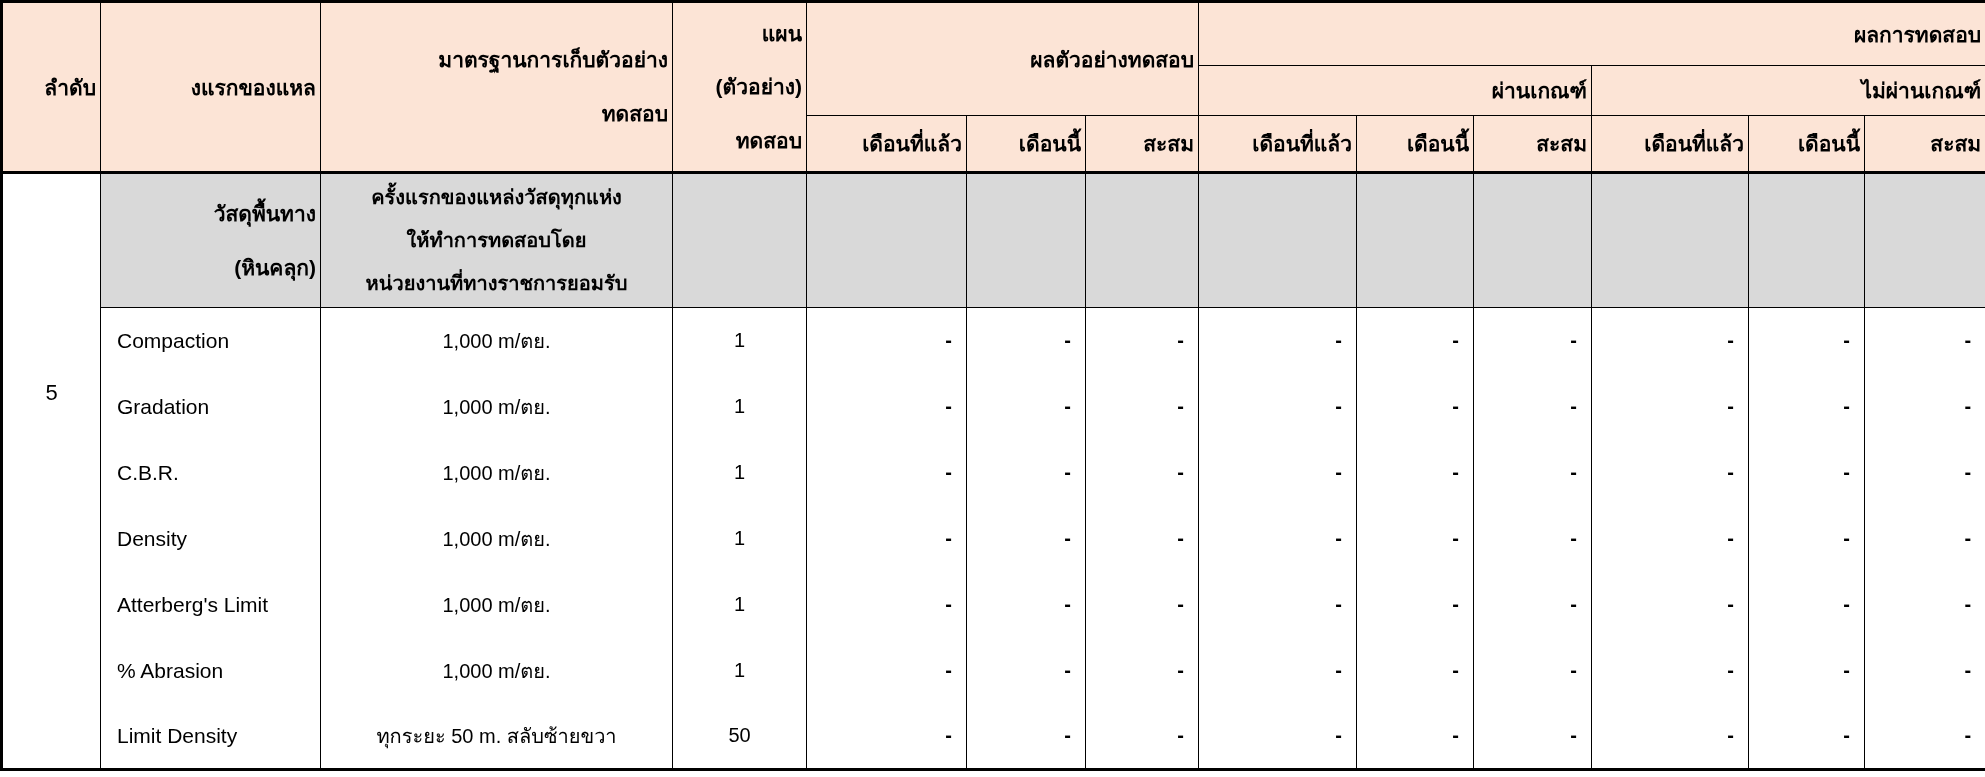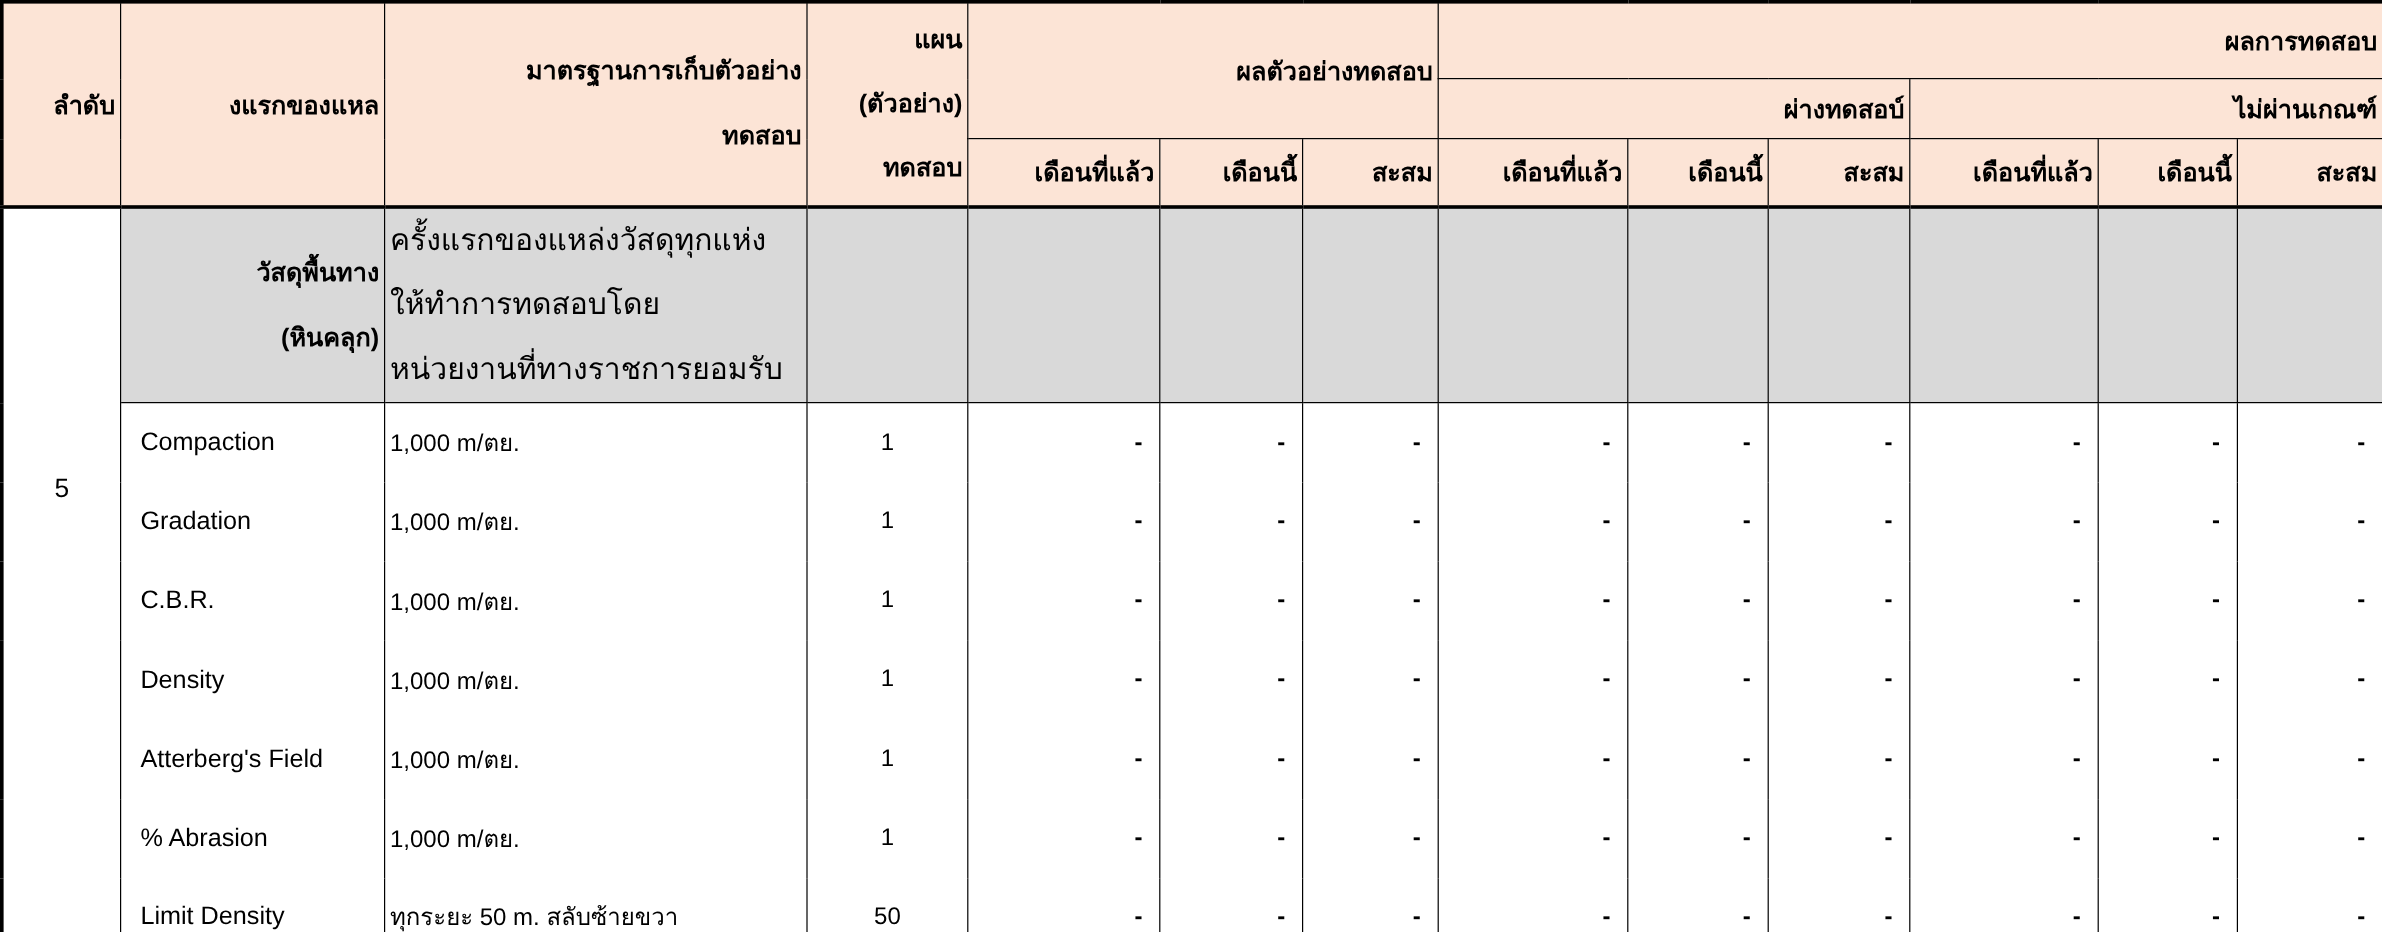--- a/index.html
+++ b/index.html
@@ -54,28 +54,29 @@
   }
   td.order-cell .order-num{position:relative;top:-78px;}
   td.material-cell{
     text-align:right;
     font-weight:bold;
     white-space:pre-line;
     line-height:2.55;
     font-size:21px;
   }
   td.material-std-cell{
-    text-align:left;
+    text-align:center;
     white-space:pre-line;
     line-height:2.15;
-    font-size:25px;
+    font-size:20px;
+    font-weight:bold;
   }
   tbody tr.data-row{height:66px;}
   td.c-name{text-align:left;padding-left:16px;font-size:21px;}
-  td.c-std{}
+  td.c-std{text-align:center;}
   td.c-plan{text-align:center;}
   td.c-val{text-align:right;padding-right:14px;font-weight:bold;}
 </style>
 </head>
 <body>
 
 <table class="report">
   <colgroup>
     <col style="width:99px">
       <col style="width:220px">
@@ -97,21 +98,21 @@
       <th rowspan="3" class="span-bottom">งแรกของแหล</th>
       <th rowspan="3" class="span-bottom lh-wide">มาตรฐานการเก็บตัวอย่าง
 ทดสอบ</th>
       <th rowspan="3" class="span-bottom lh-wide">แผน
 (ตัวอย่าง)
 ทดสอบ</th>
       <th colspan="3" rowspan="2">ผลตัวอย่างทดสอบ</th>
       <th colspan="6">ผลการทดสอบ</th>
     </tr>
     <tr class="hrow-2">
-      <th colspan="3">ผ่างทดสอบ์</th>
+      <th colspan="3">ผ่านเกณฑ์</th>
       <th colspan="3">ไม่ผ่านเกณฑ์</th>
     </tr>
     <tr class="hrow-3">
       <th class="span-bottom">เดือนที่แล้ว</th>
       <th class="span-bottom">เดือนนี้</th>
       <th class="span-bottom">สะสม</th>
       <th class="span-bottom">เดือนที่แล้ว</th>
       <th class="span-bottom">เดือนนี้</th>
       <th class="span-bottom">สะสม</th>
       <th class="span-bottom">เดือนที่แล้ว</th>
@@ -195,21 +196,21 @@
     <td class="c-val">-</td>
     <td class="c-val">-</td>
     <td class="c-val">-</td>
     <td class="c-val">-</td>
     <td class="c-val">-</td>
     <td class="c-val">-</td>
     <td class="c-val">-</td>
   </tr>
 
   <tr class="data-row">
-    <td class="c-name">Atterberg's Field</td>
+    <td class="c-name">Atterberg's Limit</td>
     <td class="c-std">1,000 m/ตย.</td>
     <td class="c-plan">1</td>
     <td class="c-val">-</td>
     <td class="c-val">-</td>
     <td class="c-val">-</td>
     <td class="c-val">-</td>
     <td class="c-val">-</td>
     <td class="c-val">-</td>
     <td class="c-val">-</td>
     <td class="c-val">-</td>

